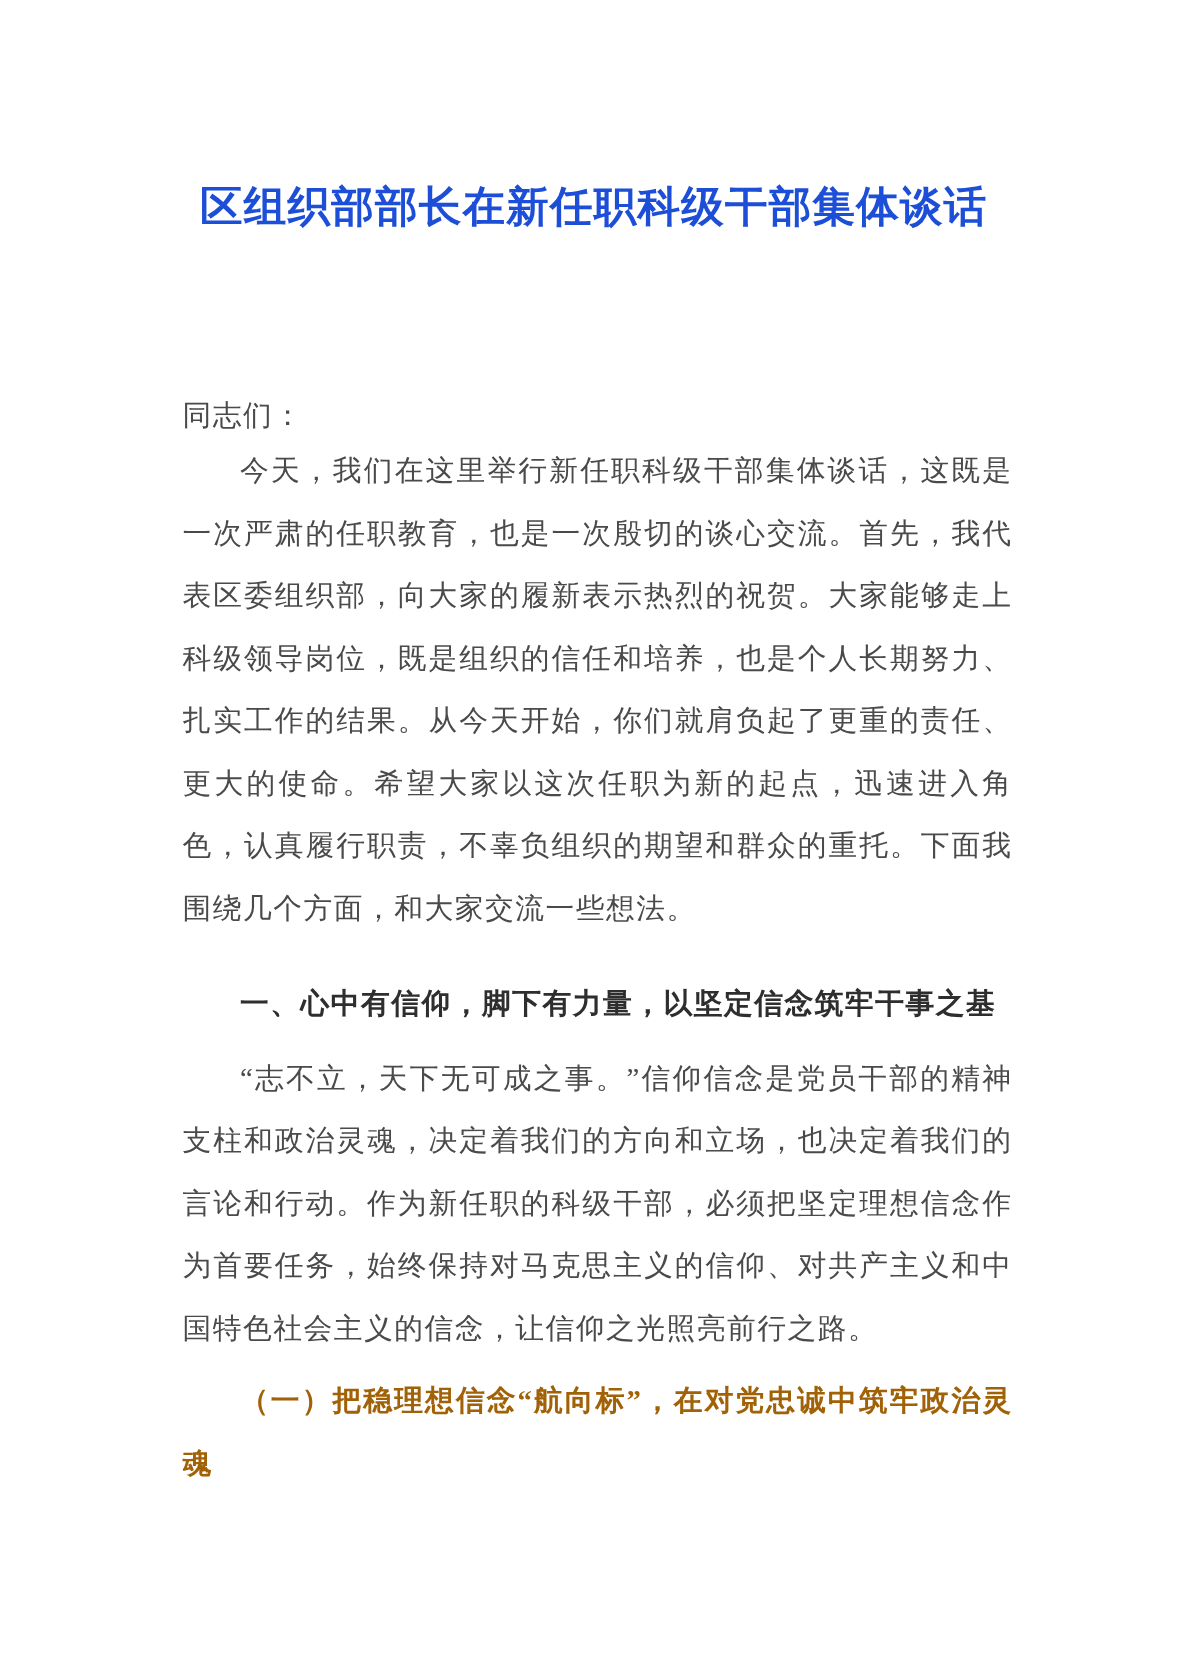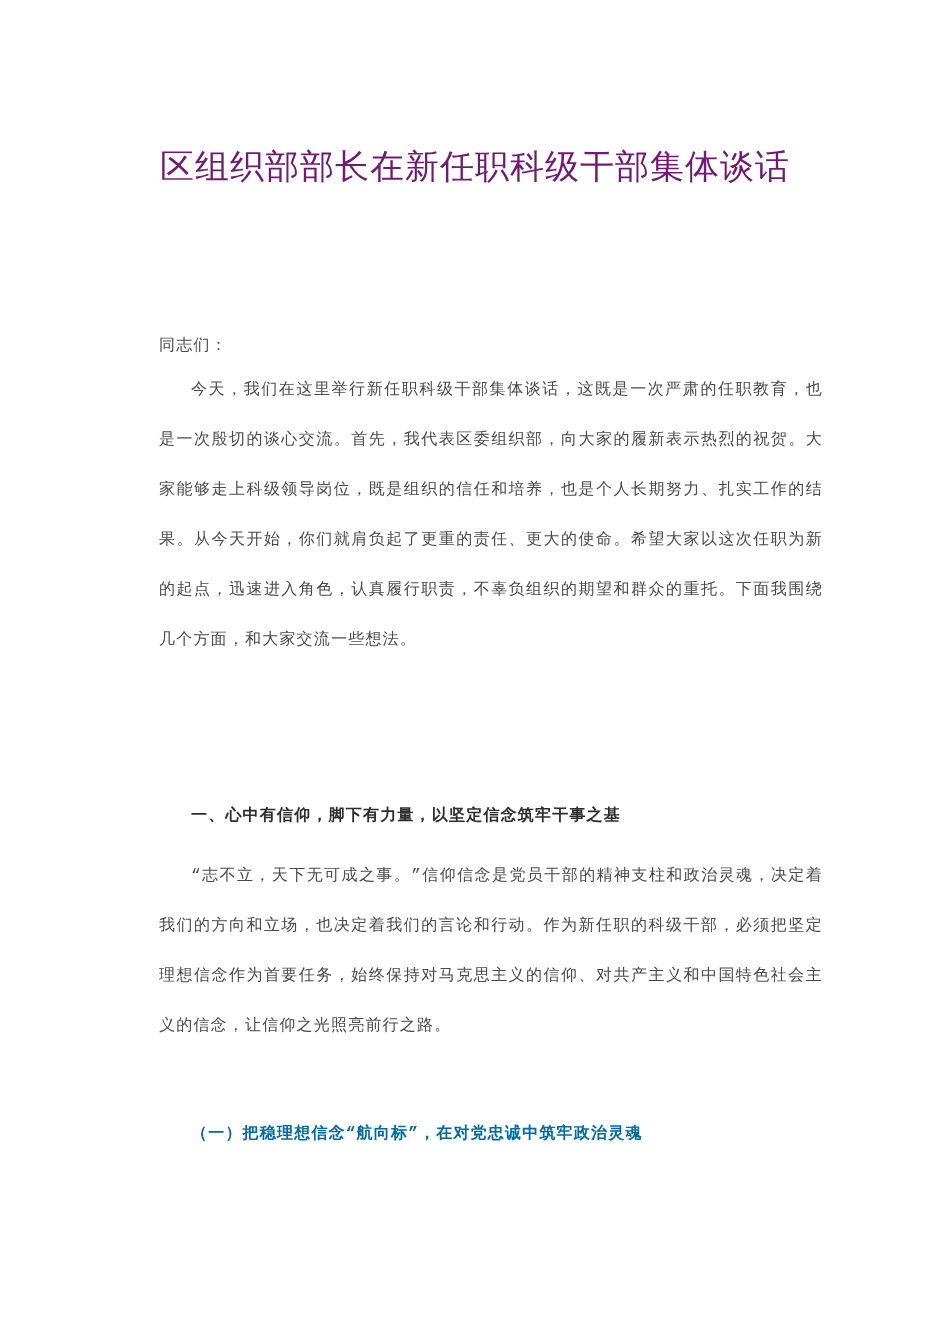--- a/index.html
+++ b/index.html
@@ -25,51 +25,51 @@
     }
     .title {
       position: absolute;
       left: 140px;
       top: 140px;
       width: 670px;
       text-align: center;
       font-family: "DejaVu Serif", "Liberation Serif", serif;
       font-size: 34px;
       line-height: 52px;
-      color: #701a75;
+      color: #1d4ed8;
       letter-spacing: 1px;
       margin: 0;
-      font-weight: normal;
+      font-weight: bold;
     }
     .body-text {
       position: absolute;
       left: 146px;
       width: 664px;
-      font-size: 16px;
+      font-size: 23px;
       line-height: 50px;
       color: #4a4a4a;
-      margin: 13px;
+      margin: 0;
       text-align: justify;
       text-justify: inter-character;
       letter-spacing: 1.2px;
-      font-family: Liberation Mono, monospace;
+      font-family: Liberation Serif, serif;
     }
     .indent { text-indent: 2em; }
     .salutation { top: 308px; }
     .p1 { top: 352px; }
     .h1 {
       top: 778px;
       font-weight: bold;
       color: #2e2e2e;
     }
     .p2 { top: 838px; }
     .h2 {
       top: 1096px;
       font-weight: bold;
-      color: #0369a1;
+      color: #a16207;
     }
   </style>
 </head>
 <body>
 
 <div class="page">
   <h1 class="title">
     <span>区组织部部长在新任职科级干部集体谈话</span><br>
   </h1>
 

